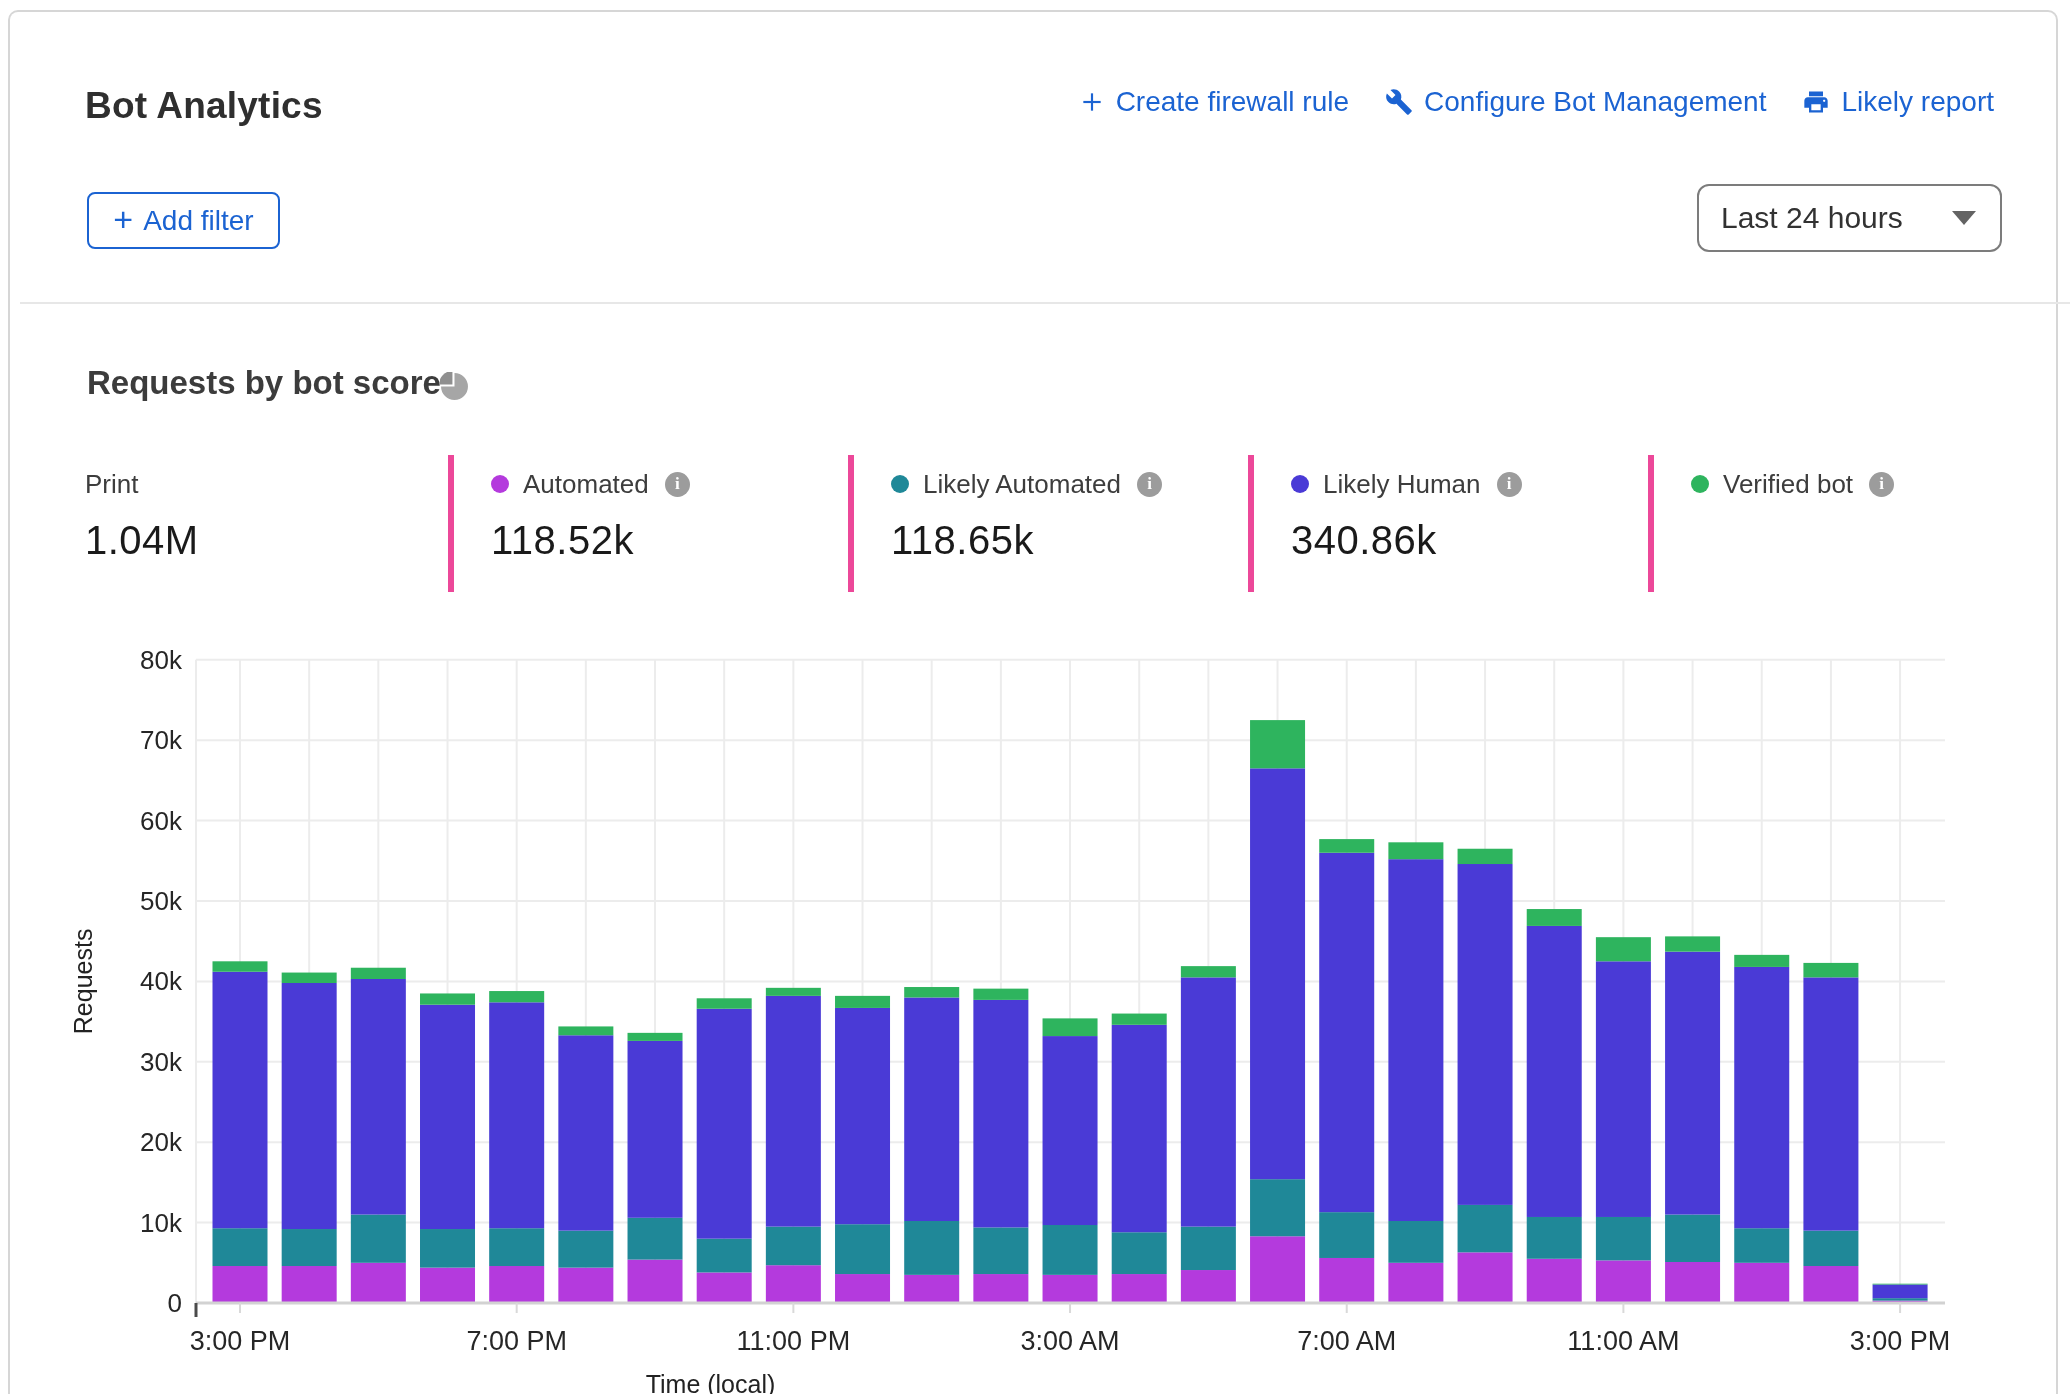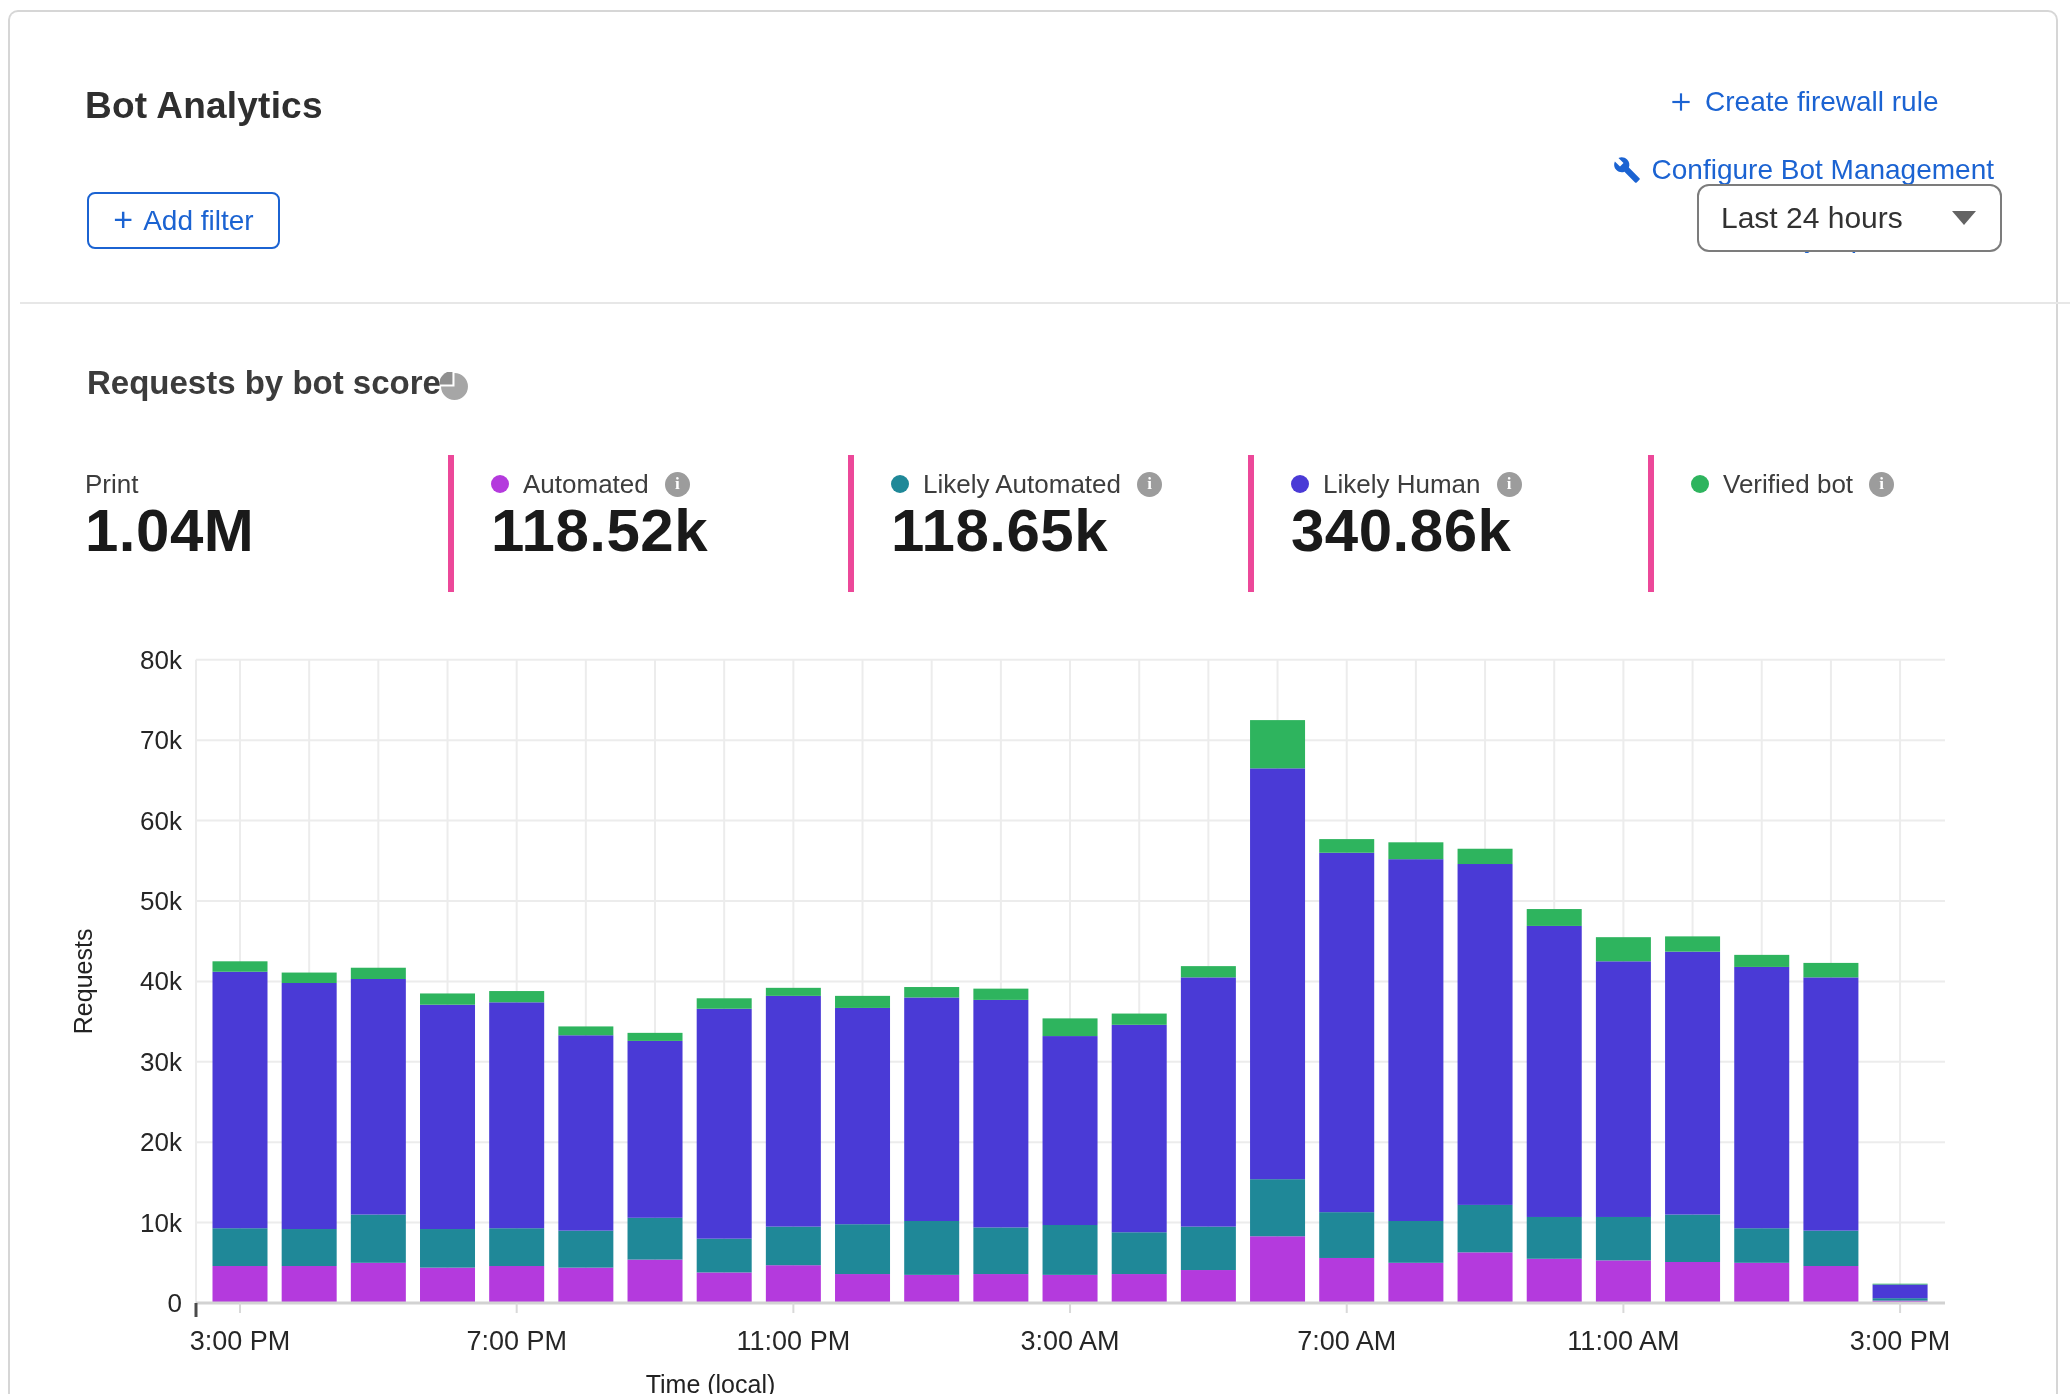--- a/index.html
+++ b/index.html
@@ -11,21 +11,21 @@
   .card{
     position:absolute;left:8px;top:10px;width:2050px;height:1420px;
     background:#fff;border:2px solid #d6d6d6;border-bottom:none;
     border-radius:10px 10px 0 0;box-sizing:border-box;
   }
   .page-title{
     position:absolute;left:75px;top:72px;font-size:37px;line-height:44px;
     font-weight:700;color:#2f2f2f;letter-spacing:.2px;
   }
   .actions{
-    position:absolute;top:74px;right:62px;display:flex;align-items:center;gap:36px;flex-direction:column;
+    position:absolute;top:74px;right:62px;display:flex;align-items:center;gap:36px;
   }
   .action-link{
     display:flex;align-items:center;gap:11px;font-size:28px;color:#1b63d2;
     cursor:pointer;text-decoration:none;white-space:nowrap;
   }
   .action-link svg{display:block;}
   .add-filter-btn{
     position:absolute;left:77px;top:180px;width:193px;height:57px;box-sizing:border-box;
     border:2.5px solid #1b63d2;border-radius:8px;background:#fff;color:#1b63d2;
     display:flex;align-items:center;justify-content:center;gap:10px;font-size:28px;cursor:pointer;
@@ -54,21 +54,21 @@
   .stat-col{width:400px;box-sizing:border-box;border-left:6px solid #ec4899;padding-left:37px;padding-top:12px;}
   .stat-col.first{width:363px;border-left:none;padding-left:0;}
   .stat-label-row{display:flex;align-items:center;gap:14px;height:34px;}
   .stat-dot{width:18px;height:18px;border-radius:50%;flex:0 0 auto;}
   .stat-label{font-size:26px;color:#3d3d3d;white-space:nowrap;}
   .info-icon{
     width:25px;height:25px;border-radius:50%;background:#9c9c9c;color:#fff;
     font-size:17px;font-weight:700;display:flex;align-items:center;justify-content:center;
     font-family:"Liberation Serif","DejaVu Serif",serif;cursor:pointer;flex:0 0 auto;margin-left:2px;
   }
-  .stat-value{margin-top:3px;font-size:60px;line-height:54px;font-weight:700;color:#1a1a1a;letter-spacing:.5px;}
+  .stat-value{margin-top:12px;font-size:40px;line-height:54px;font-weight:400;color:#1a1a1a;letter-spacing:.5px;}
   #chart-svg{position:absolute;left:0;top:630px;}
   .axis-tick-text{font-family:"Liberation Sans","DejaVu Sans",sans-serif;}
 </style>
 </head>
 <body>
 
 <div class="card">
 
   <div class="page-title">Bot Analytics</div>
 

